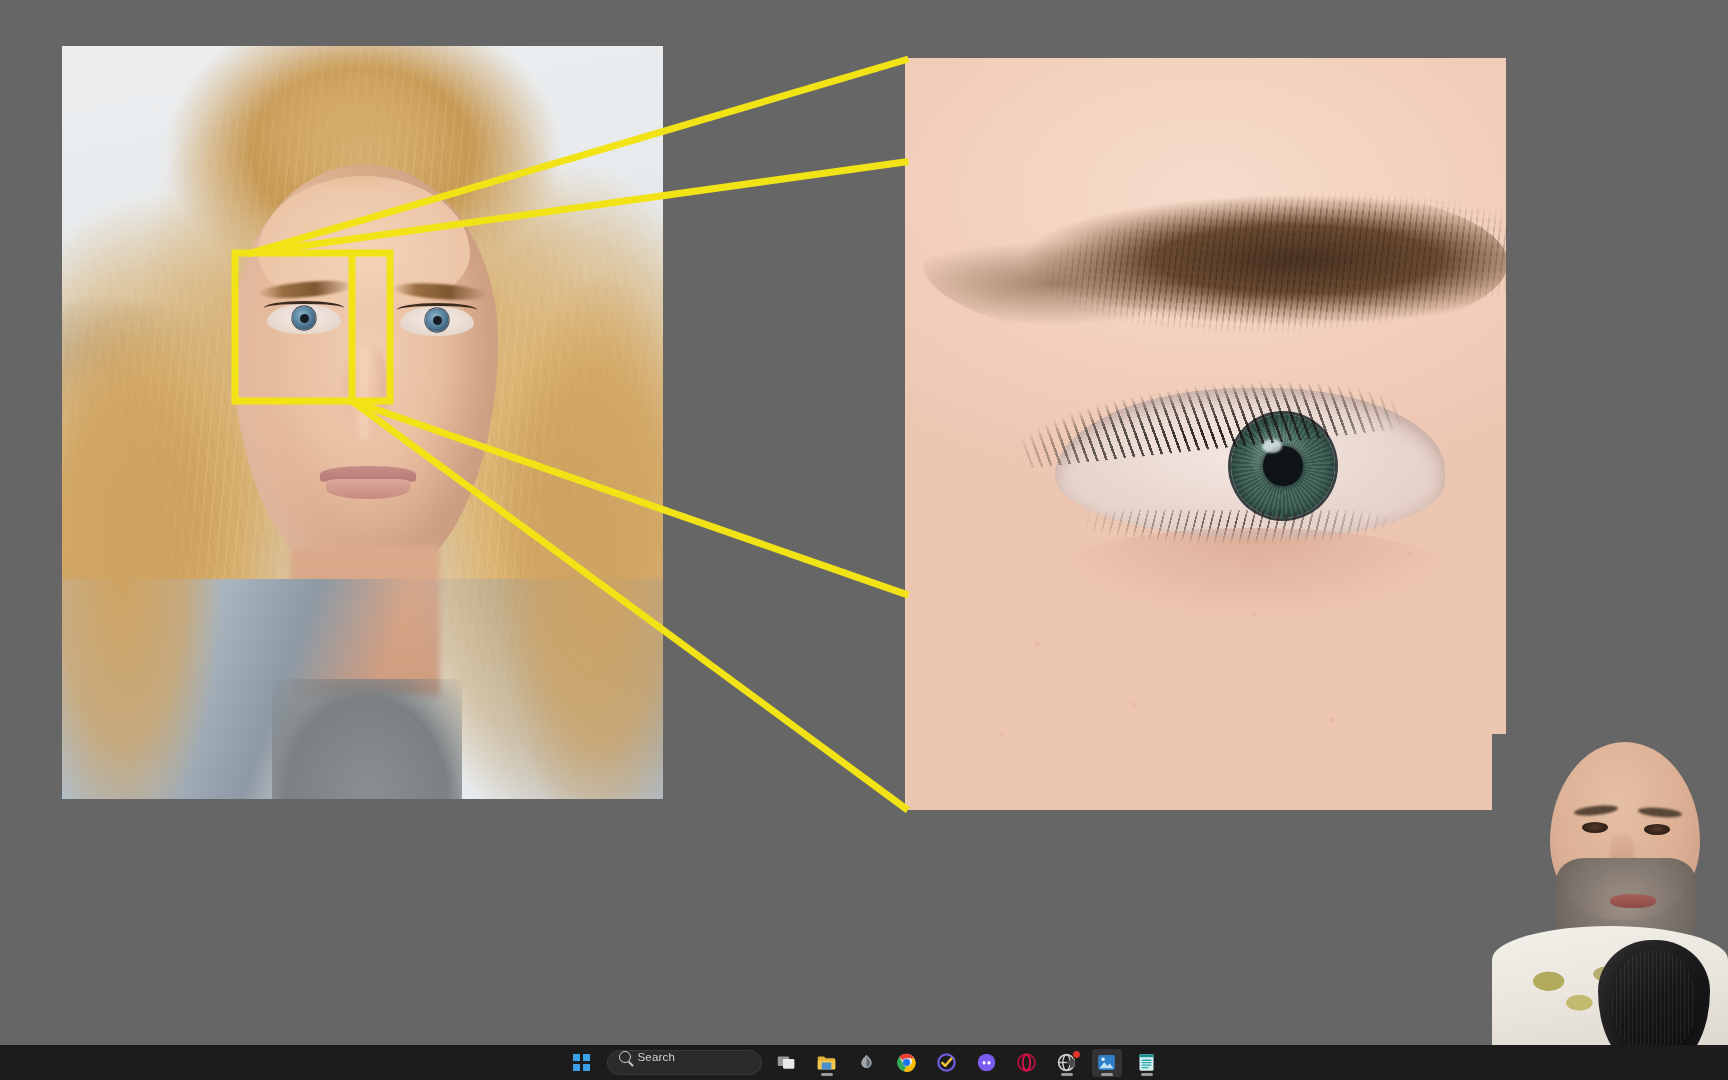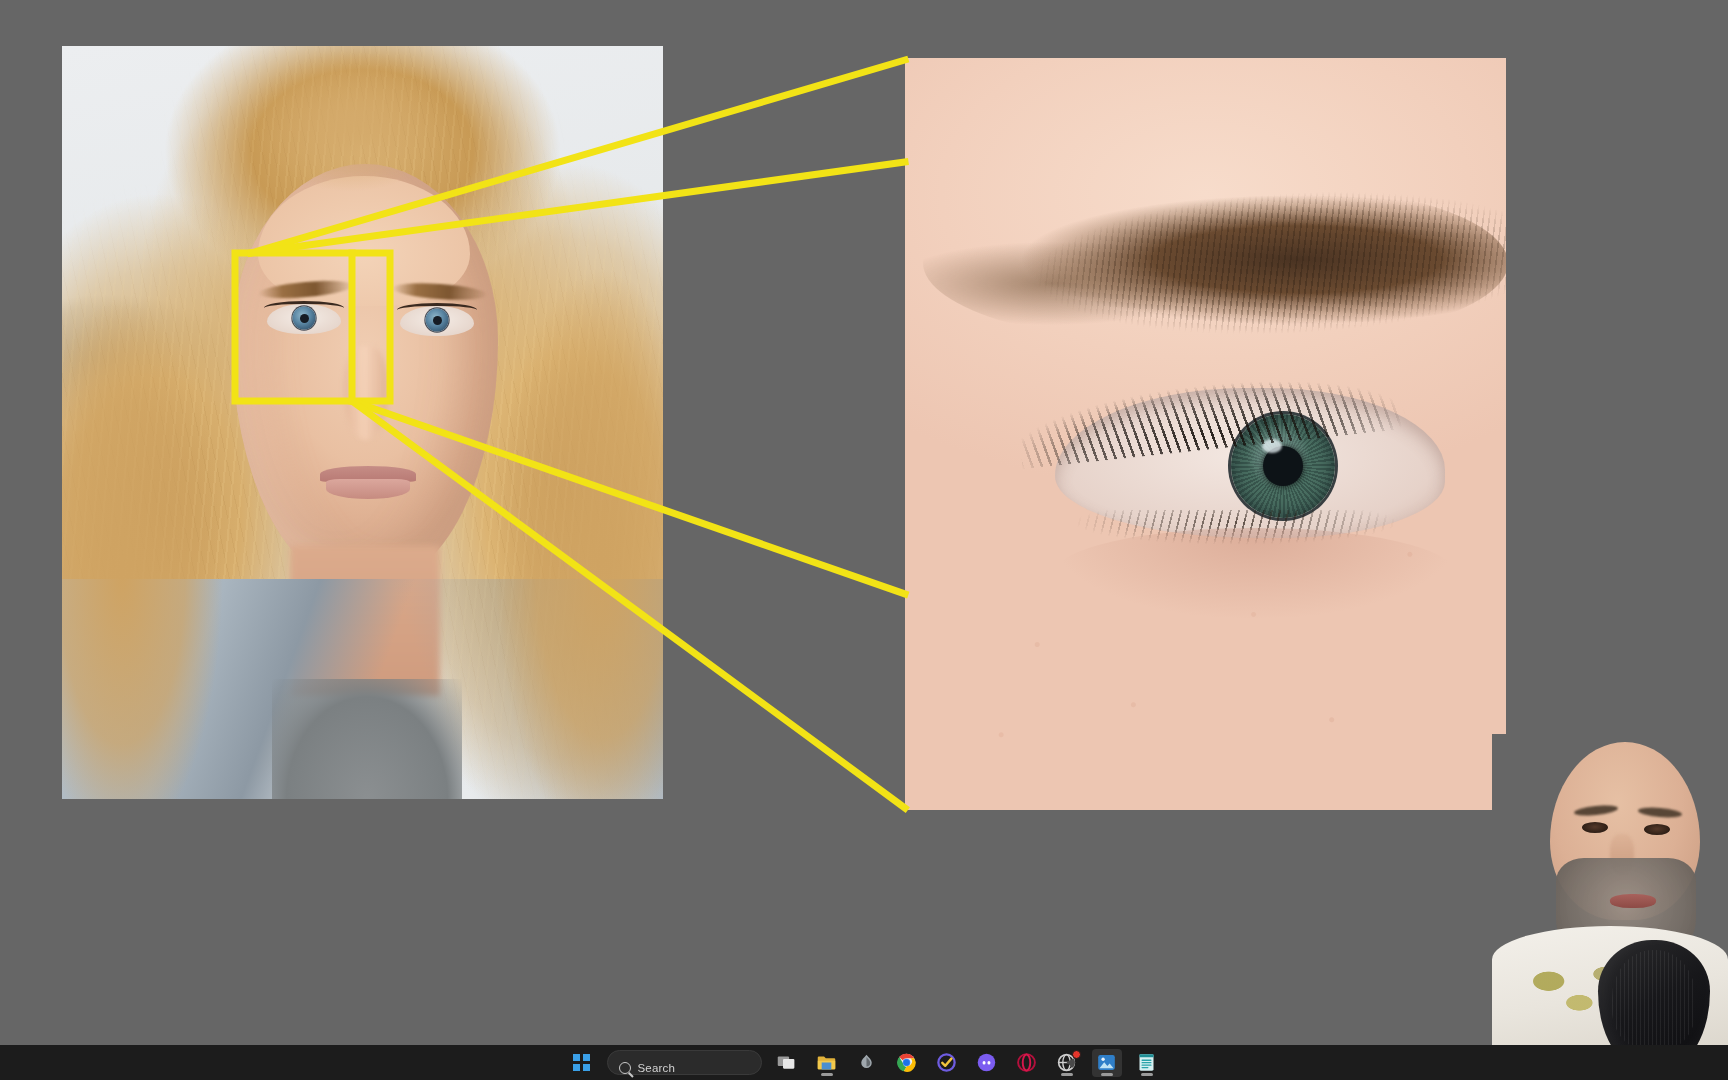--- a/index.html
+++ b/index.html
@@ -212,21 +212,21 @@
   
   #taskbar { position:absolute; left:0; bottom:0; width:1728px; height:35px;
     background:#1c1c1c; display:flex; align-items:center; justify-content:center; gap:0; }
   .tb-center { display:flex; align-items:center; gap:10px; }
   .tb-btn { width:30px; height:28px; display:flex; align-items:center; justify-content:center;
     border-radius:4px; position:relative; }
   .tb-btn.active { background:rgba(255,255,255,.10); }
   .win-logo { width:17px; height:17px; display:grid; grid-template-columns:1fr 1fr; grid-template-rows:1fr 1fr; gap:2.2px; }
   .win-logo i { background:#3aa0e8; display:block; }
   #search-box { width:155px; height:25px; border-radius:13px; background:#2b2b2b;
-    display:flex; align-items:flex-end; gap:7px; padding:0 11px; border:1px solid #3a3a3a; }
+    display:flex; align-items:flex-start; gap:7px; padding:0 11px; border:1px solid #3a3a3a; }
   #search-box .s-ico { width:12px; height:12px; border:1.6px solid #c9c9c9; border-radius:50%; position:relative; flex:none; }
   #search-box .s-ico::after { content:""; position:absolute; right:-4px; bottom:-3px; width:6px; height:1.6px;
     background:#c9c9c9; transform:rotate(45deg); }
   #search-box span { color:#d2d2d2; font-size:11.5px; letter-spacing:.2px; }
   .underline { position:absolute; bottom:1px; left:50%; transform:translateX(-50%);
     width:12px; height:2.5px; border-radius:2px; background:#9a9a9a; }
   .badge { position:absolute; right:1px; top:1px; width:9px; height:9px; border-radius:50%;
     background:#e5352b; border:1.2px solid #1c1c1c; }
   .ic { width:21px; height:21px; display:block; }
 </style>

